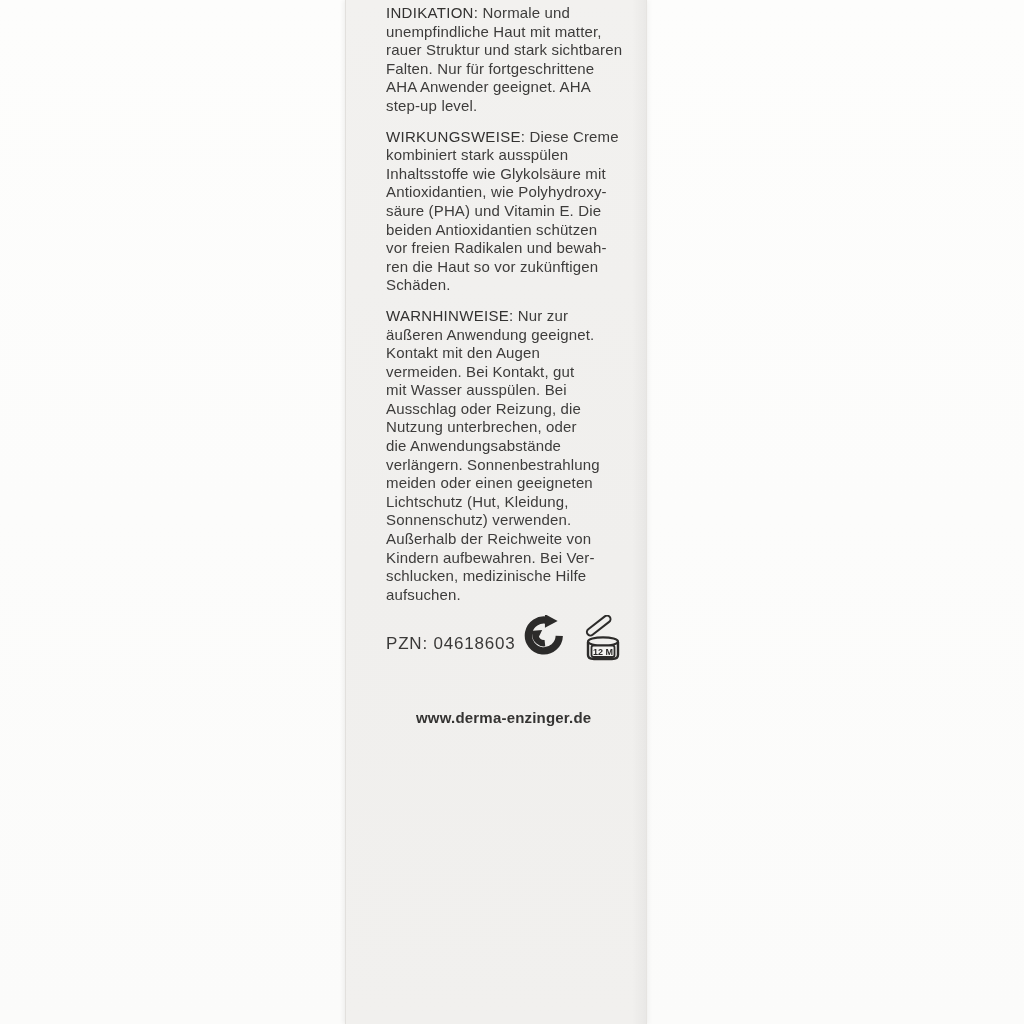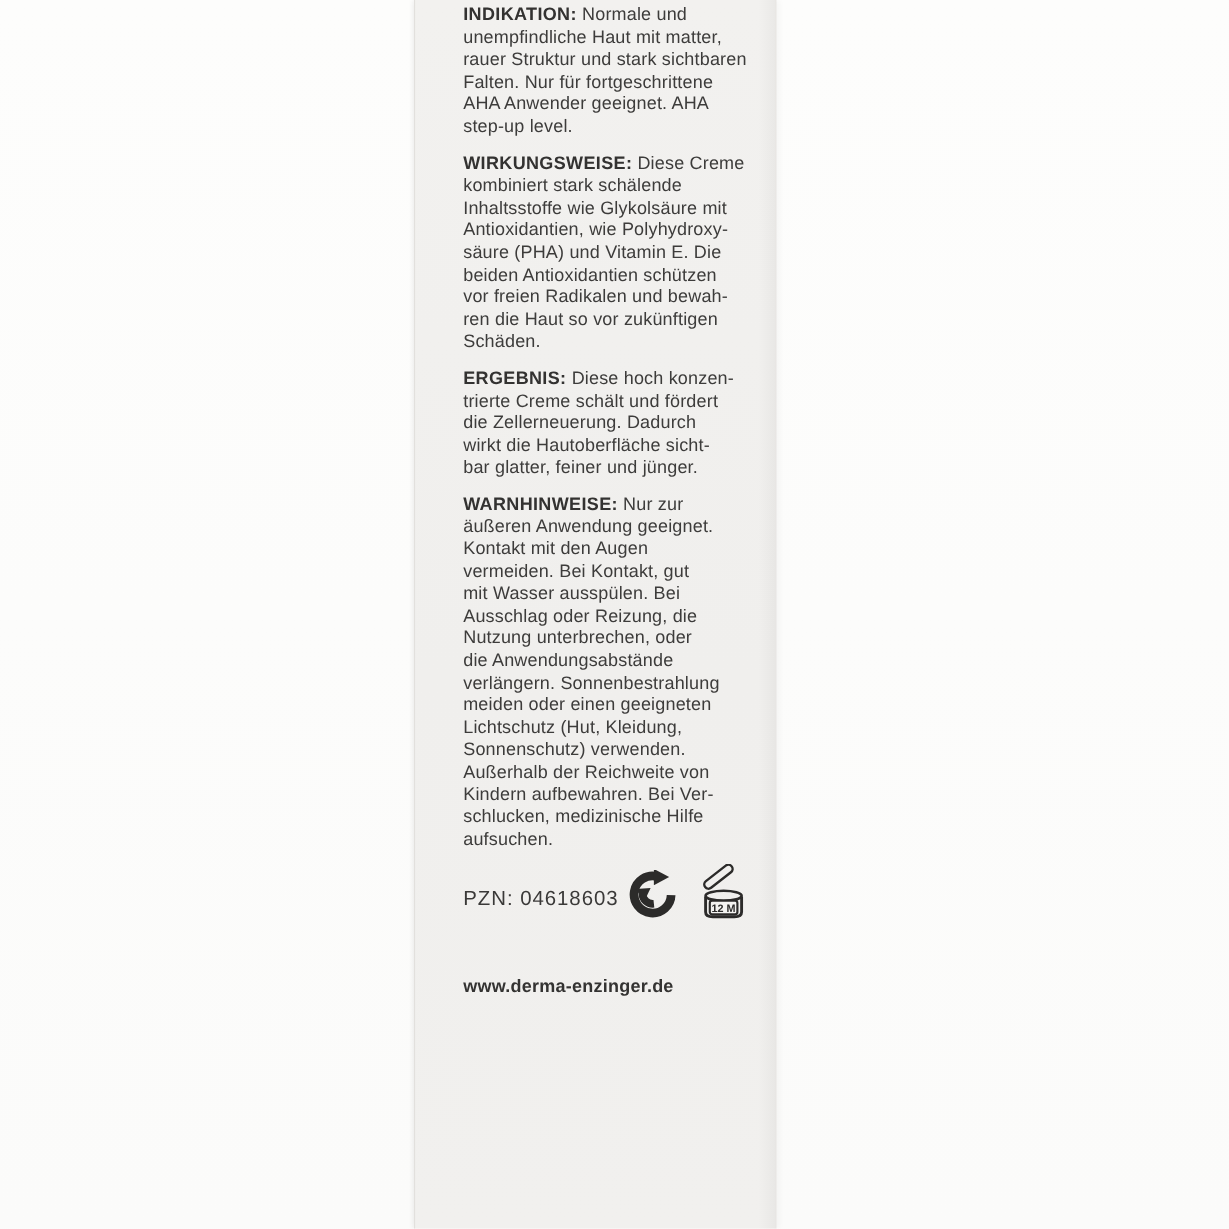--- a/index.html
+++ b/index.html
@@ -36,85 +36,80 @@
     padding: 4px 8px 0 40px;
     color: #3a3a3a;
   }
   .label-section {
     font-size: 15px;
     line-height: 18.6px;
     letter-spacing: 0.15px;
     white-space: pre;
     margin-bottom: 12px;
   }
-  .section-heading { font-weight: bold; color: #333231; letter-spacing: 0.3px; }
+  .section-heading { font-weight: normal; color: #333231; letter-spacing: 0.3px; }
   .section-body { color: #3d3c3b; }
 
   .pzn-row {
     display: flex;
     align-items: center;
     margin-top: 0px;
     height: 48px;
     white-space: pre;
   }
   .pzn-text {
     font-size: 17px;
     letter-spacing: 0.8px;
     color: #3a3938;
     align-self: center;
     padding-top: 8px;
   }
   .pzn-icons {
     margin-left: auto;
     display: flex;
-    align-items: center;
+    align-items: flex-start;
     gap: 5px;
     padding-right: 2px;
   }
   .block {
     font-size: 15px;
     line-height: 19px;
     letter-spacing: 0.1px;
     white-space: pre;
     color: #3d3c3b;
   }
   .distributor-block { margin-top: 6px; }
-  .bold-line { font-weight: bold; color: #343332; letter-spacing: 0.2px; }
+  .bold-line { font-weight: bold; color: #343332; letter-spacing: 0.2px; margin-left: 30px; }
   svg { display: block; }
 </style>
 </head>
 <body>
 
 <div class="photo">
   <div class="package-panel">
     <div class="label-content">
 
       <div>
   <p class="label-section"><span class="section-heading">INDIKATION:</span><span class="section-body"> Normale und
 unempfindliche Haut mit matter,
 rauer Struktur und stark sichtbaren
 Falten. Nur für fortgeschrittene
 AHA Anwender geeignet. AHA
 step-up level.</span></p>
 
   <p class="label-section"><span class="section-heading">WIRKUNGSWEISE:</span><span class="section-body"> Diese Creme
-kombiniert stark schälende
+kombiniert stark ausspülen
 Inhaltsstoffe wie Glykolsäure mit
 Antioxidantien, wie Polyhydroxy-
 säure (PHA) und Vitamin E. Die
 beiden Antioxidantien schützen
 vor freien Radikalen und bewah-
 ren die Haut so vor zukünftigen
 Schäden.</span></p>
 
-  <p class="label-section"><span class="section-heading">ERGEBNIS:</span><span class="section-body"> Diese hoch konzen-
-trierte Creme schält und fördert
-die Zellerneuerung. Dadurch
-wirkt die Hautoberfläche sicht-
-bar glatter, feiner und jünger.</span></p>
 
 
   <p class="label-section"><span class="section-heading">WARNHINWEISE:</span><span class="section-body"> Nur zur
 äußeren Anwendung geeignet.
 Kontakt mit den Augen
 vermeiden. Bei Kontakt, gut
 mit Wasser ausspülen. Bei
 Ausschlag oder Reizung, die
 Nutzung unterbrechen, oder
 die Anwendungsabstände

